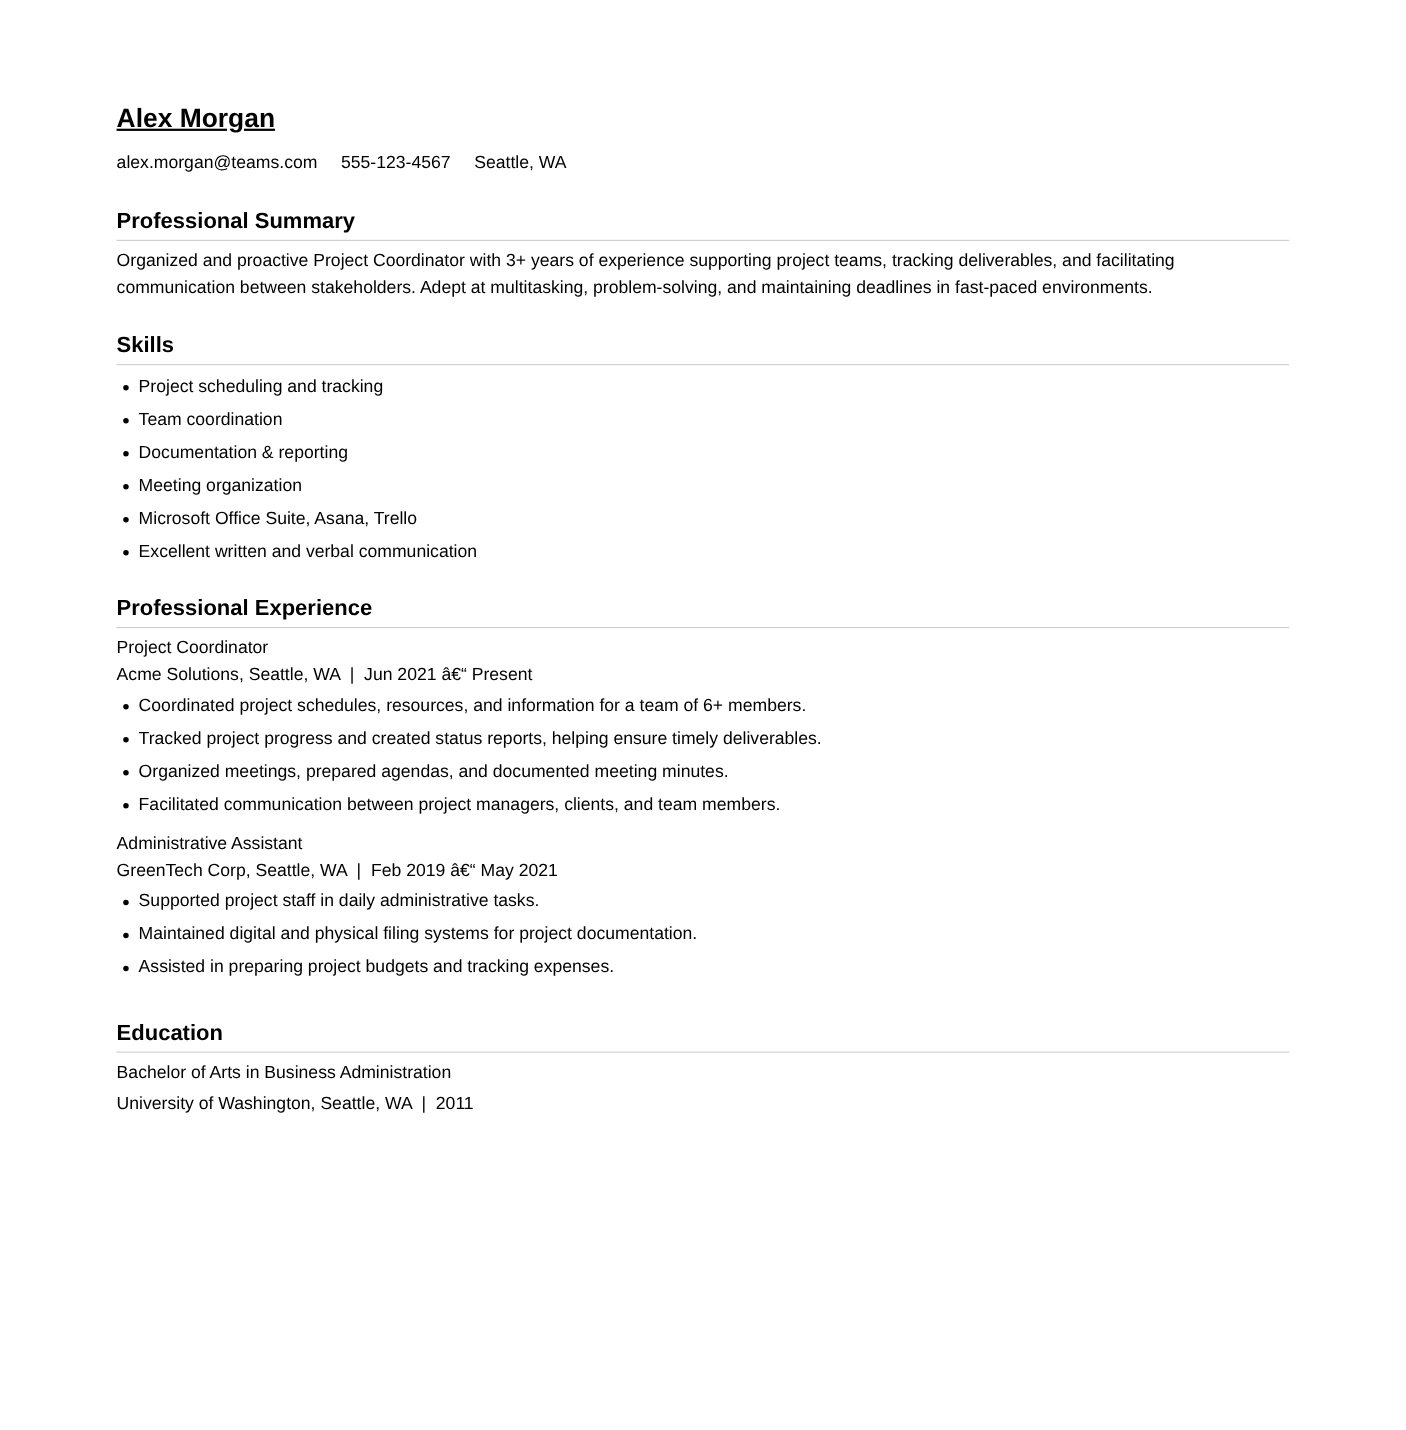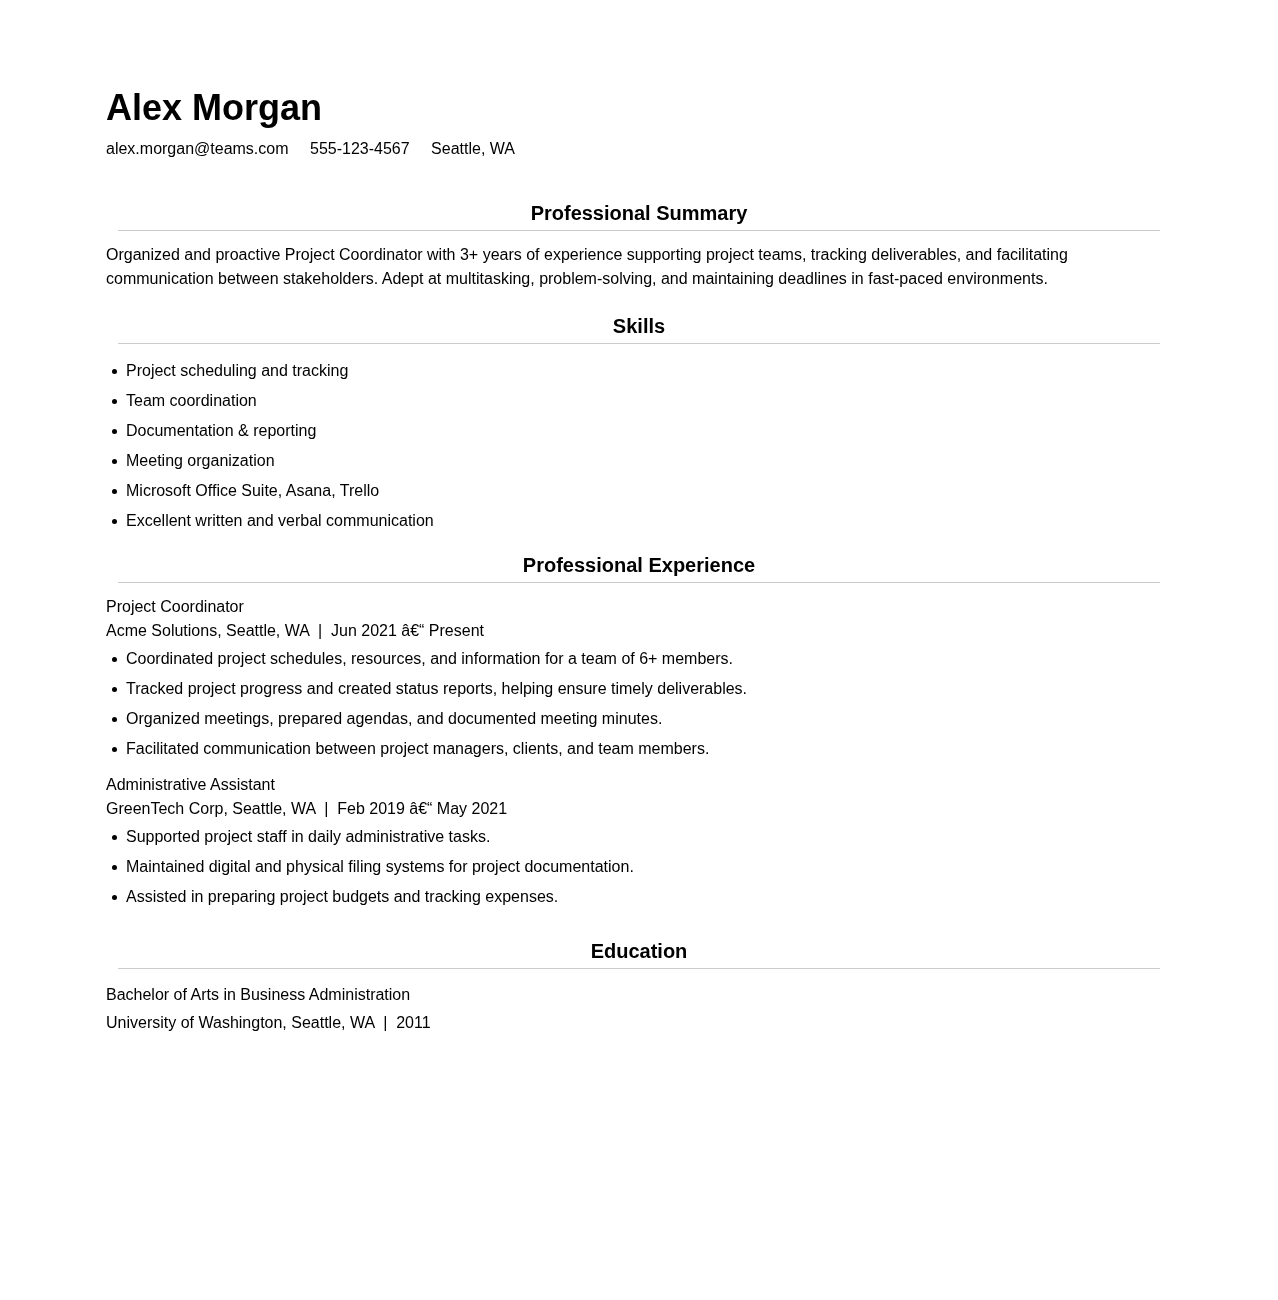--- a/index.html
+++ b/index.html
@@ -4,31 +4,31 @@
   <style>
     html, body { margin: 0; padding: 0; background: #ffffff; }
     body {
       width: 1278px; height: 1300px; overflow: hidden;
       font-family: "Liberation Sans", sans-serif;
       color: #000000;
     }
     .page { position: absolute; left: 106px; top: 0; width: 1066px; }
     h1.name {
       margin: 0; position: absolute; top: 89px; left: 0;
-      font-size: 36px; font-weight: bold; line-height: 38px;
+      font-size: 24px; font-weight: bold; line-height: 38px; text-decoration: underline;
     }
     .contact {
       position: absolute; top: 139px; left: 0;
       font-size: 16px; line-height: 20px; white-space: nowrap;
     }
     .contact span { margin-right: 17px; }
     .section { position: absolute; left: 0; width: 1066px; }
     .section h2 {
-      margin: 12px; font-size: 20px; font-weight: bold; line-height: 24px;
-      padding-bottom: 5px; border-bottom: 1px solid #cccccc; text-align: center;
+      margin: 0; font-size: 20px; font-weight: bold; line-height: 24px;
+      padding-bottom: 5px; border-bottom: 1px solid #cccccc;
     }
     .summary { margin: 7px 0 0 0; font-size: 16px; line-height: 24px; }
     ul { margin: 0; padding: 0 0 0 20px; list-style: none; }
     ul li { position: relative; font-size: 16px; line-height: 30px; }
     ul li::before {
       content: ""; position: absolute; left: -14px; top: 13px;
       width: 5px; height: 5px; border-radius: 50%; background: #000;
     }
     .skills { margin-top: 5px; }
     .job-title { font-size: 16px; line-height: 24px; margin-top: 7px; }

